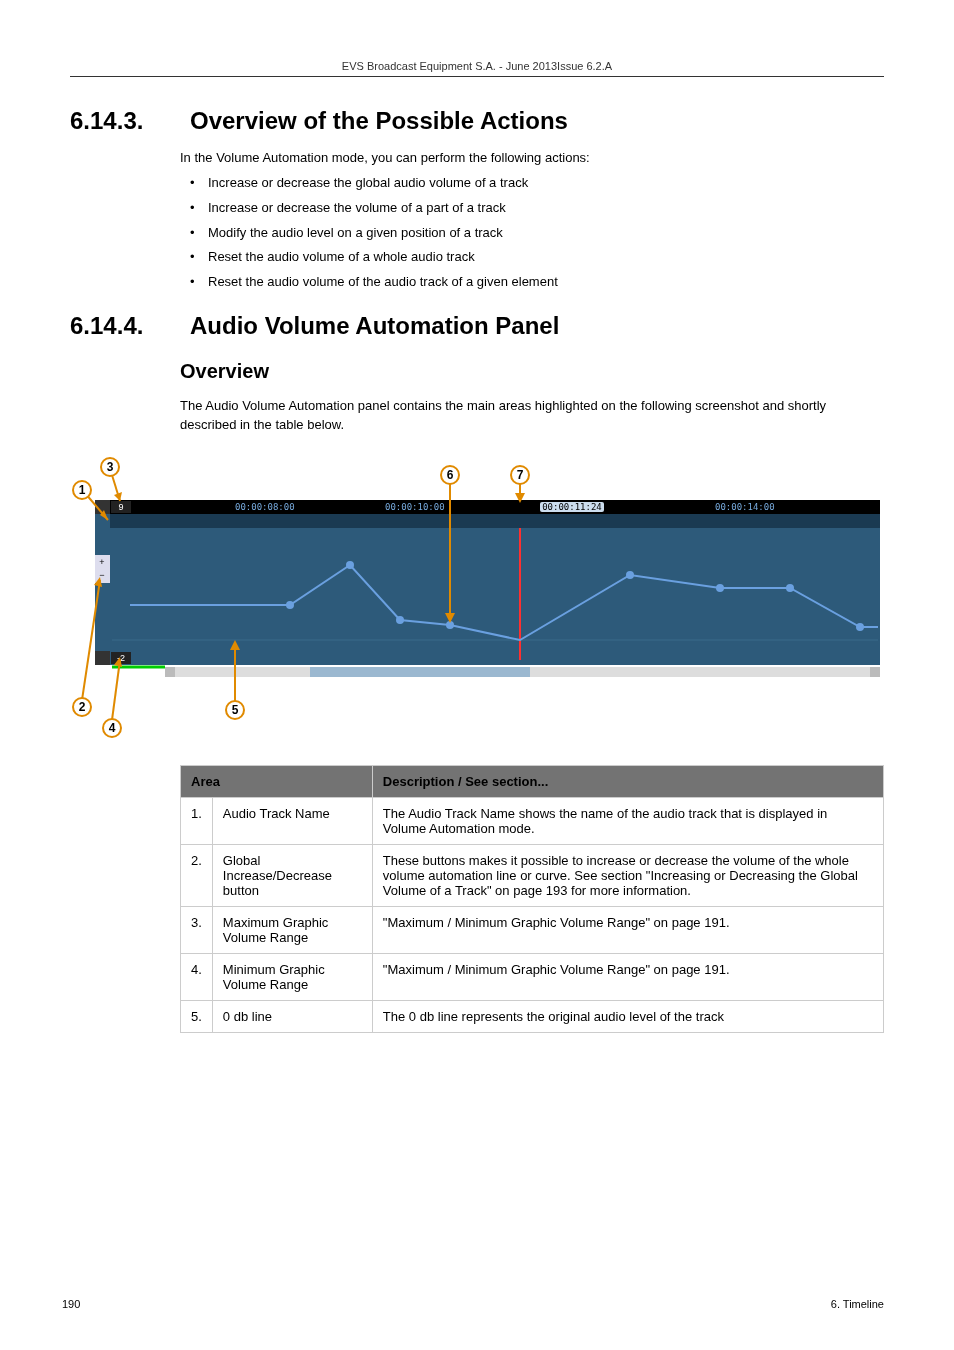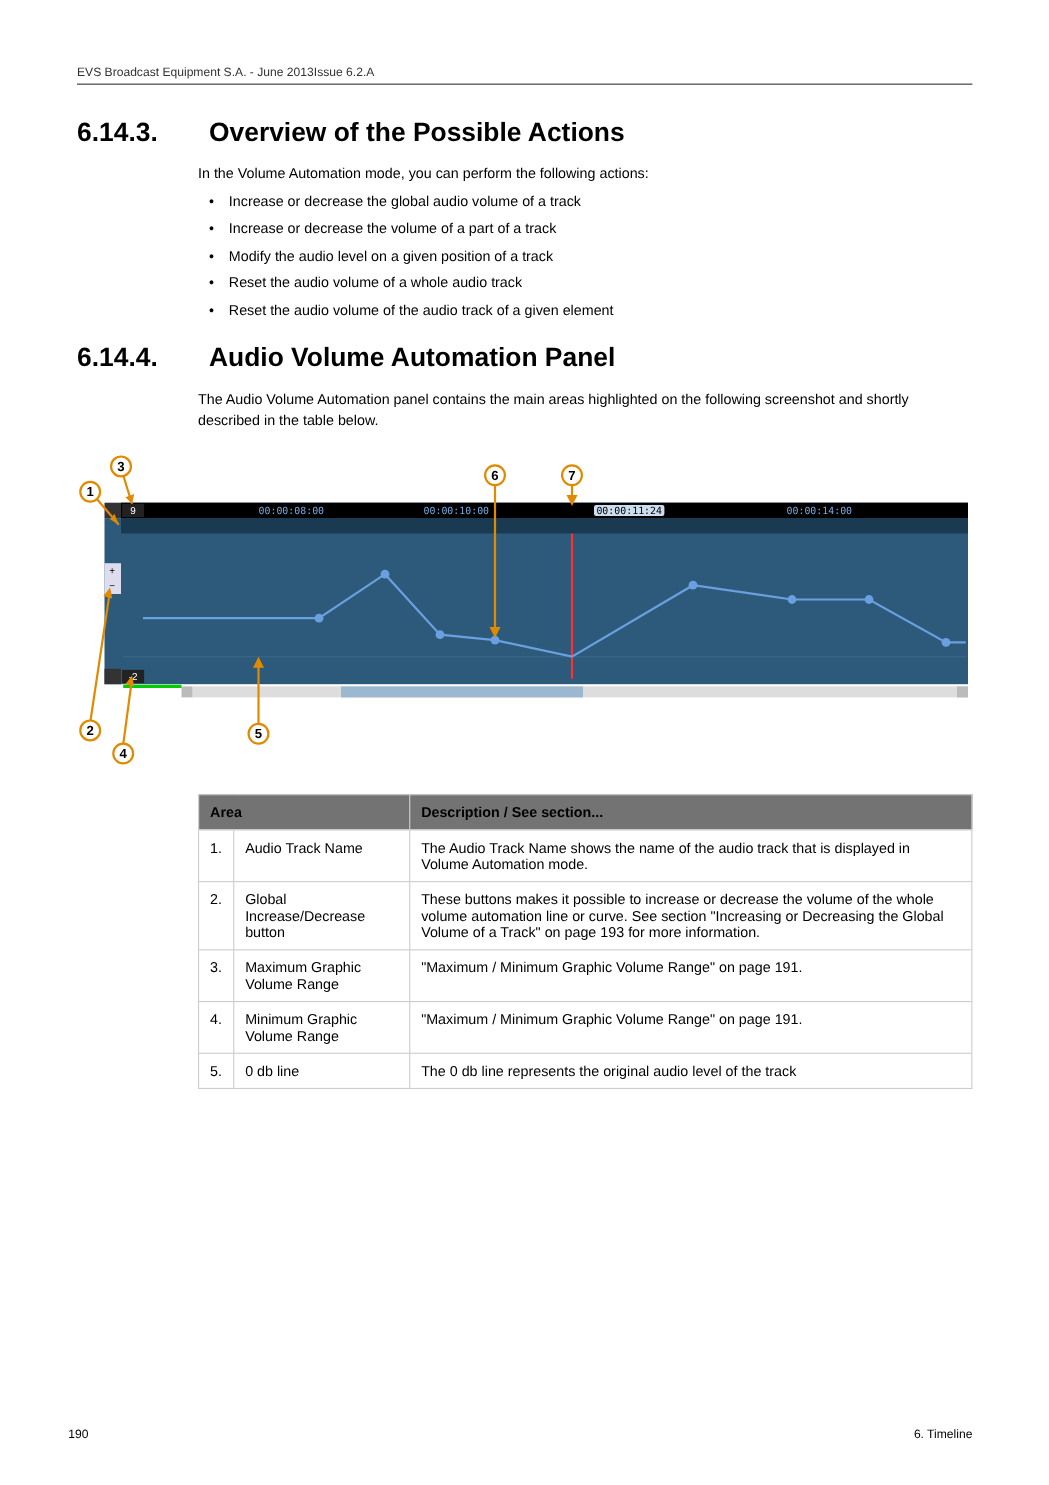--- a/index.html
+++ b/index.html
@@ -6,21 +6,21 @@
   html, body { margin:0; padding:0; }
   body {
     width: 954px;
     height: 1350px;
     background: #fff;
     font-family: Arial, Helvetica, sans-serif;
     color: #000;
     position: relative;
   }
   .page { padding: 60px 70px 40px 70px; }
-  .header-row { display:flex; justify-content:flex-start; font-size:11px; color:#333; border-bottom:1px solid #333; padding-bottom:4px; margin-bottom:30px;}
+  .header-row { display:flex; justify-content:center; font-size:11px; color:#333; border-bottom:1px solid #333; padding-bottom:4px; margin-bottom:30px;}
   .section-row { display:flex; align-items:flex-start; margin-top:20px; margin-bottom:14px;gap:10px;}
   .section-num { width:110px; font-size:24px; font-weight:bold; flex-shrink:0;}
   .section-title { font-size:24px; font-weight:bold;}
   .content-indent { margin-left:110px; }
   .subtitle { font-size:20px; font-weight:bold; margin:20px 0 14px 0; }
   p { font-size:13px; line-height:1.45; margin:6px 0;}
   ul.bullets { margin:6px 0 18px 0; padding-left:18px;}
   ul.bullets li { font-size:13px; line-height:1.45; margin:6px 0; list-style:none; position:relative; padding-left:10px;}
   ul.bullets li::before { content:"•"; position:absolute; left:-8px; }
   table.desc { width:100%; border-collapse:collapse; font-size:13px; margin-top:8px;}
@@ -64,20 +64,21 @@
       <li>Reset the audio volume of a whole audio track</li>
       <li>Reset the audio volume of the audio track of a given element</li>
     </ul>
   </div>
 
   <div class="section-row">
     <span class="section-num">6.14.4.</span>
     <span class="section-title">Audio Volume Automation Panel</span>
   </div>
   <div class="content-indent">
+    <div class="subtitle">Overview</div>
     <p>The Audio Volume Automation panel contains the main areas highlighted on the following screenshot and shortly described in the table below.</p>
   </div>
 
   <div class="chart-wrap">
     <svg viewBox="0 0 810 300">
 
       <rect x="40" y="55" width="770" height="165" class="panel-rect"></rect>
 
       <rect x="40" y="55" width="770" height="14" class="ruler"></rect>
       <text x="165" y="65" class="ruler-text">00:00:08:00</text>

